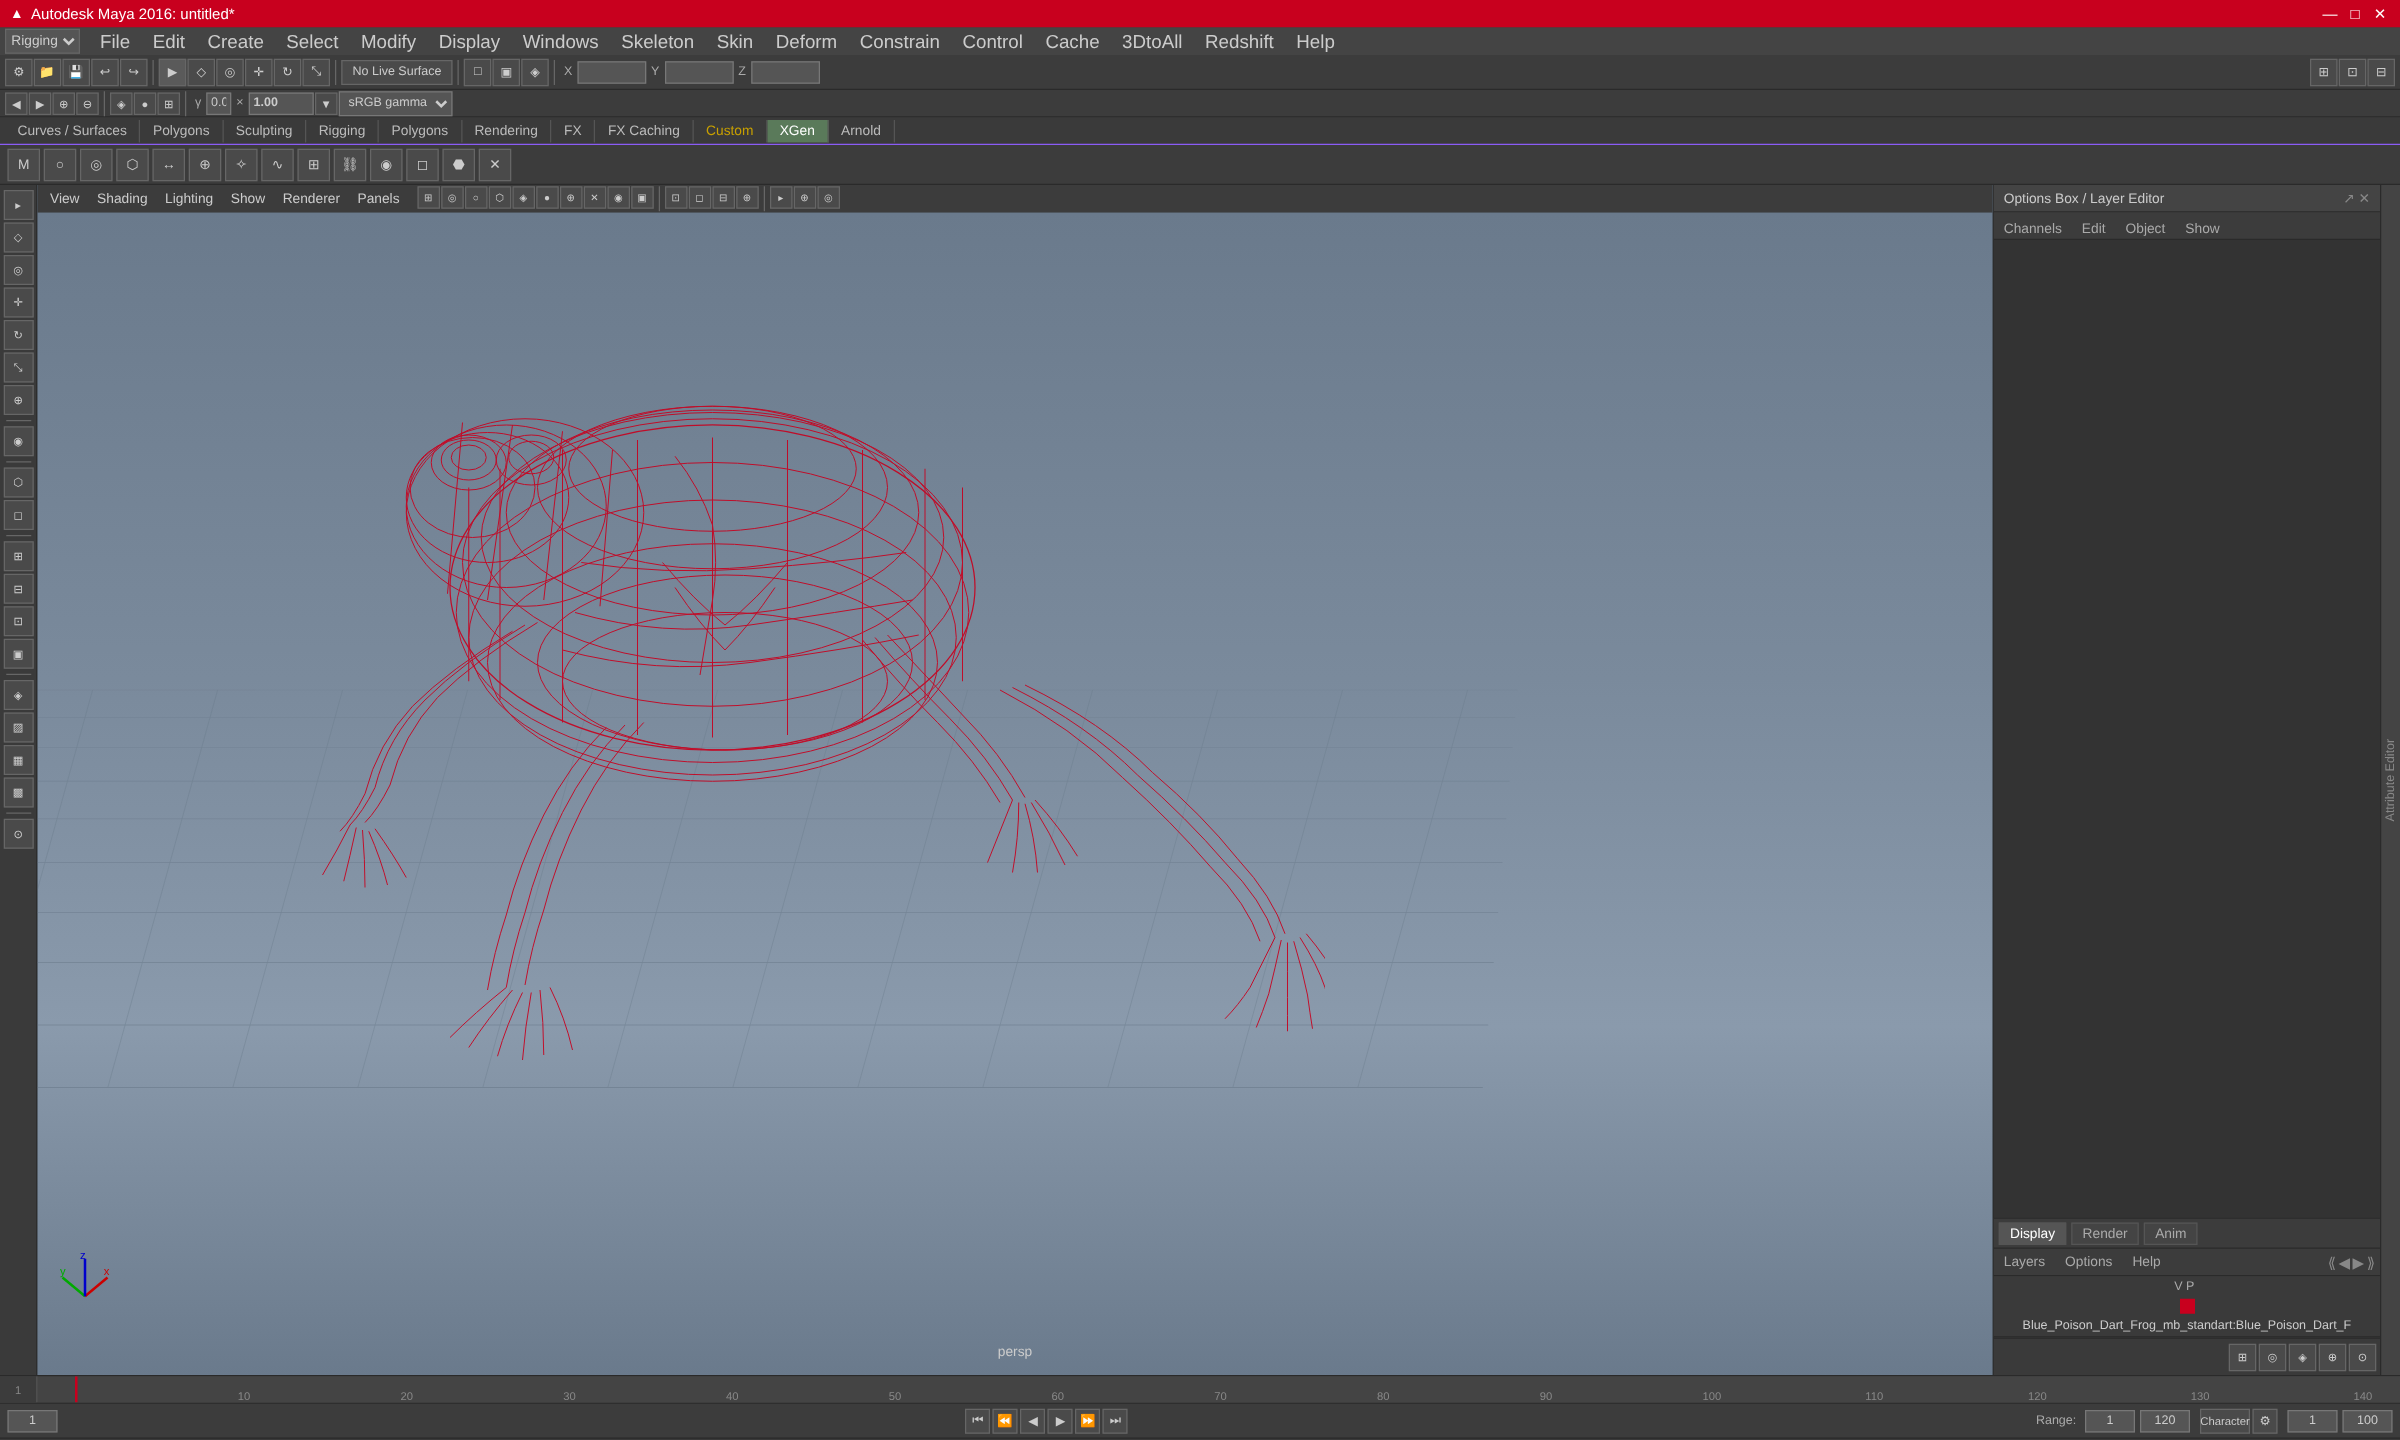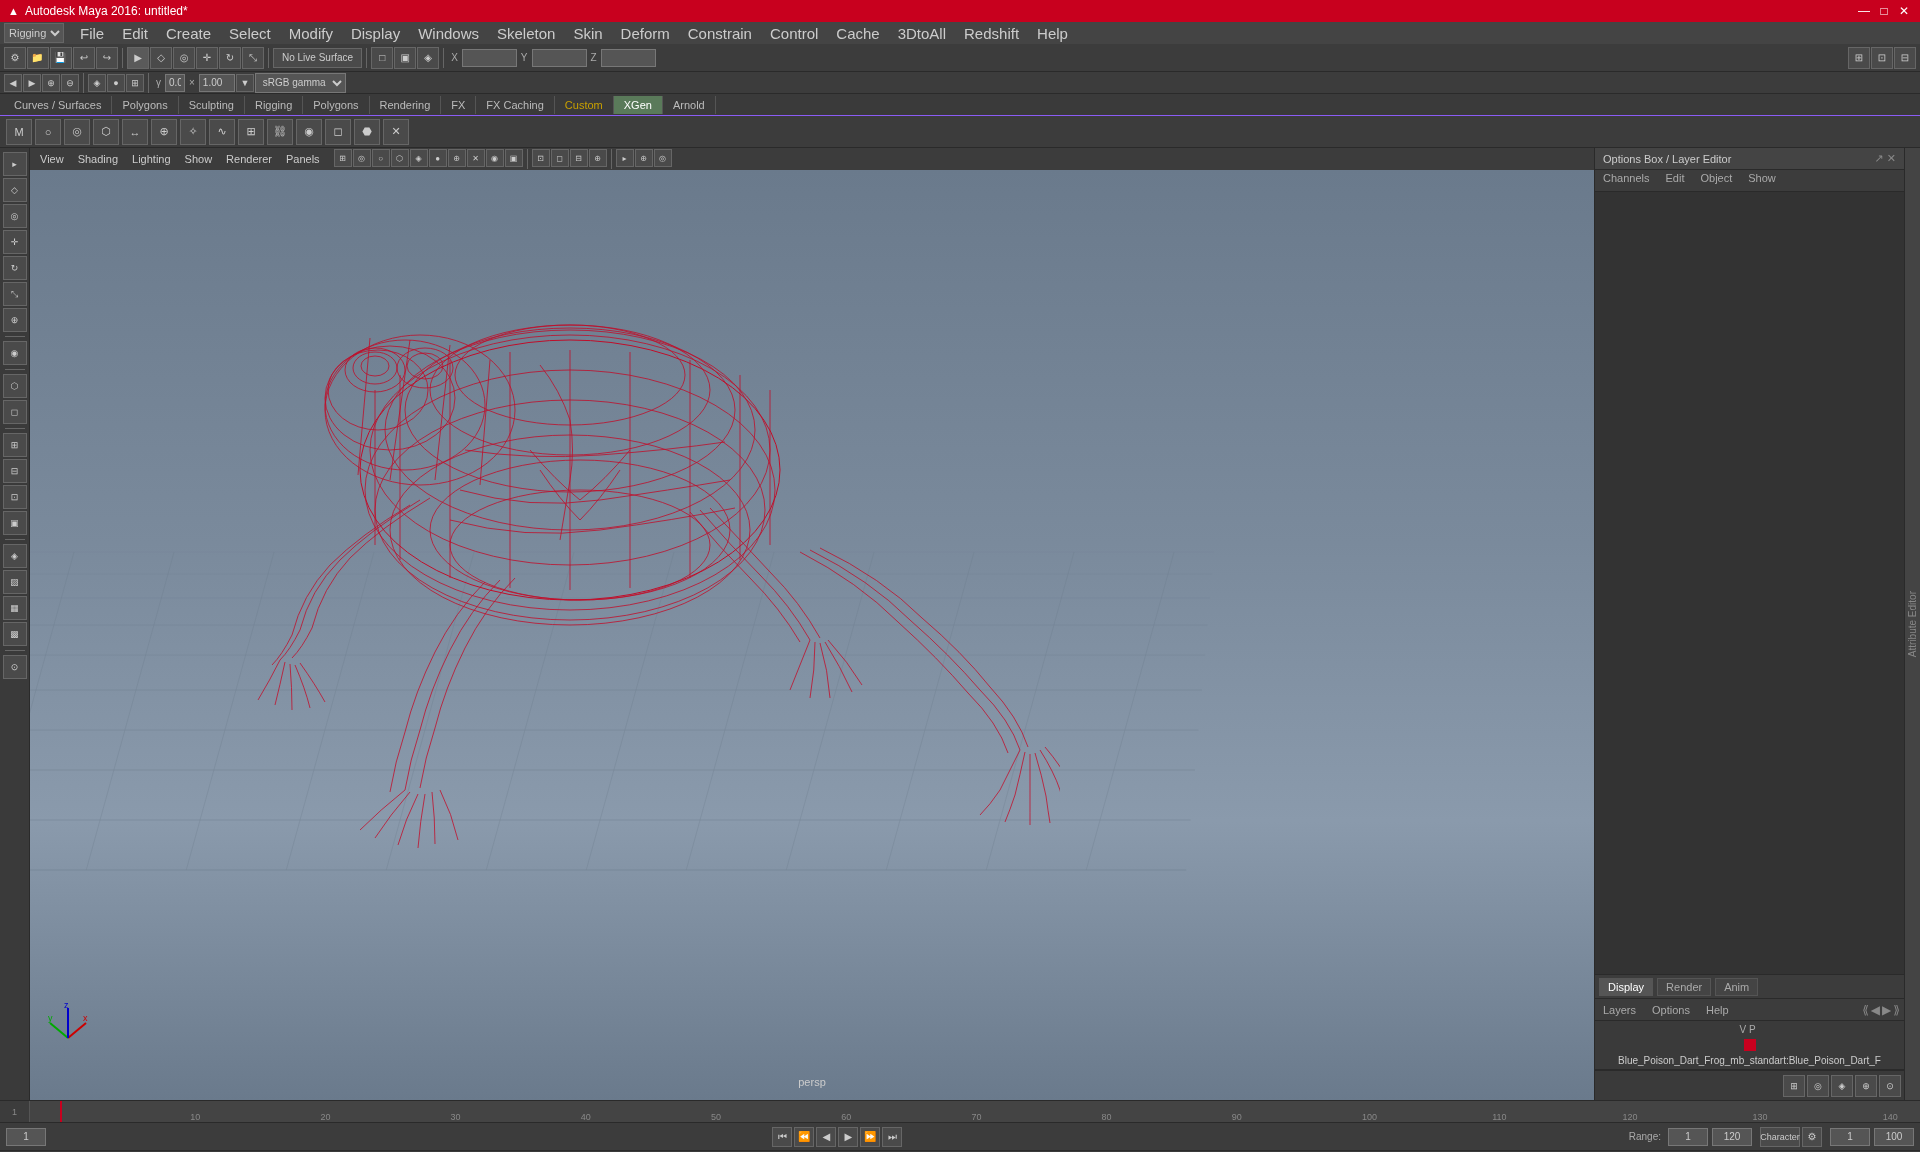--- a/index.html
+++ b/index.html
@@ -287,21 +287,21 @@
       display: flex;
       align-items: center;
       justify-content: space-between;
       padding: 0 8px;
       border-bottom: 1px solid #2a2a2a;
     }
     #channel-box-tabs {
       height: 22px;
       background: #3c3c3c;
       display: flex;
-      align-items: flex-start;
+      align-items: flex-end;
       padding: 0 4px;
       gap: 8px;
       border-bottom: 1px solid #2a2a2a;
     }
     .cb-tab {
       color: #aaa;
       font-size: 11px;
       cursor: pointer;
       padding: 2px 4px;
     }
@@ -554,21 +554,21 @@
   <div class="toolbar-btn" style="width:18px;height:18px;font-size:9px;">⊕</div>
   <div class="toolbar-btn" style="width:18px;height:18px;font-size:9px;">⊖</div>
   <div class="toolbar-separator"></div>
   <div class="toolbar-btn" style="width:18px;height:18px;font-size:9px;">◈</div>
   <div class="toolbar-btn" style="width:18px;height:18px;font-size:9px;">●</div>
   <div class="toolbar-btn" style="width:18px;height:18px;font-size:9px;">⊞</div>
   <div class="toolbar-separator"></div>
   <span class="toolbar-label">γ</span>
   <input class="toolbar-input" style="width: 20px;" value="0.00">
   <span class="toolbar-label">×</span>
-  <input class="toolbar-input" style="width: 36px;" value="1.00">
+  <input class="toolbar-input" style="width: 52px; font-weight: bold;" value="1.00">
   <div class="toolbar-btn" style="width:18px;height:18px;font-size:9px;">▼</div>
   <select class="color-space-select">
     <option>sRGB gamma</option>
   </select>
 </div>
 
 <div id="tab-bar">
   <div class="tab-item">Curves / Surfaces</div>
   <div class="tab-item">Polygons</div>
   <div class="tab-item">Sculpting</div>

